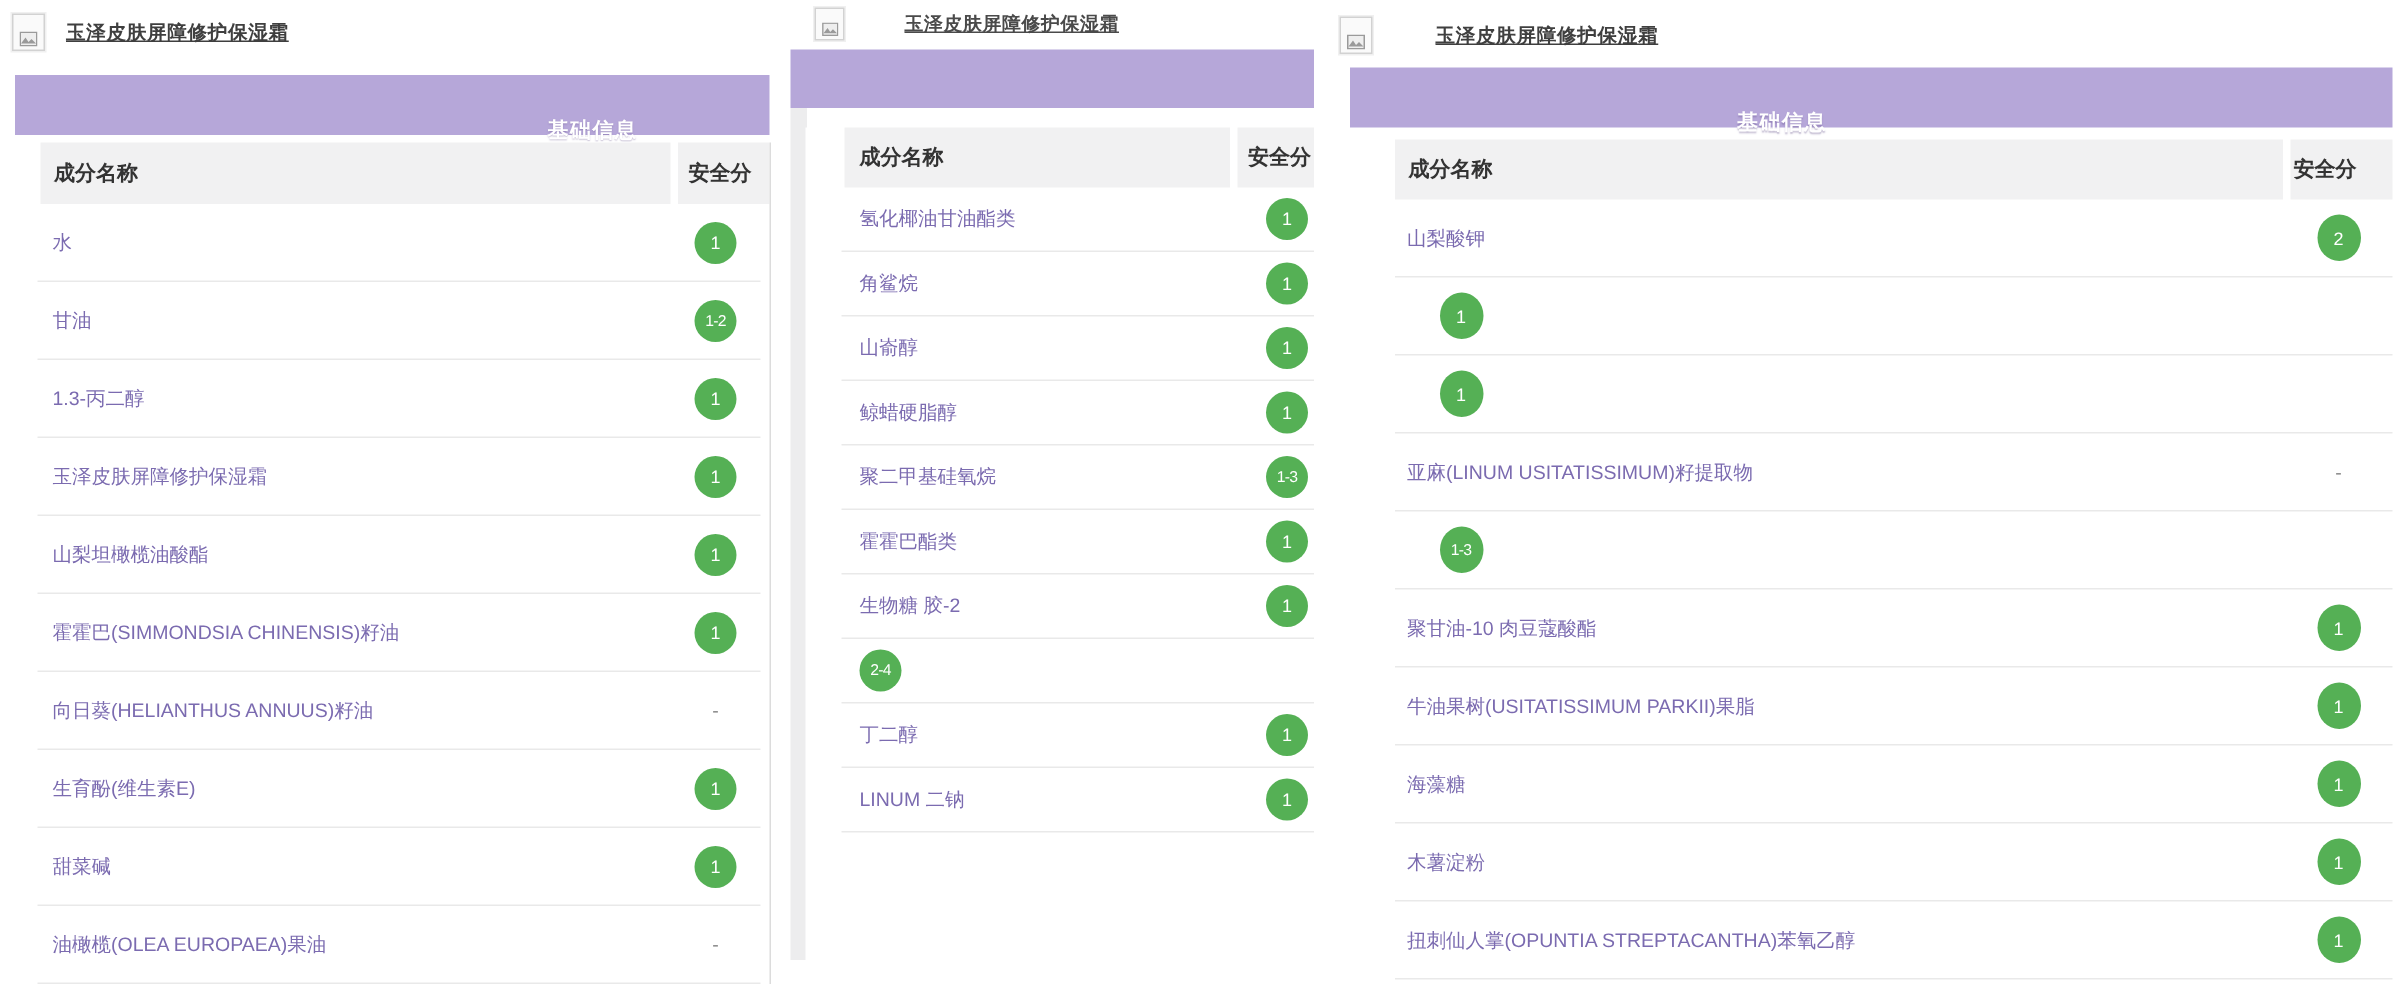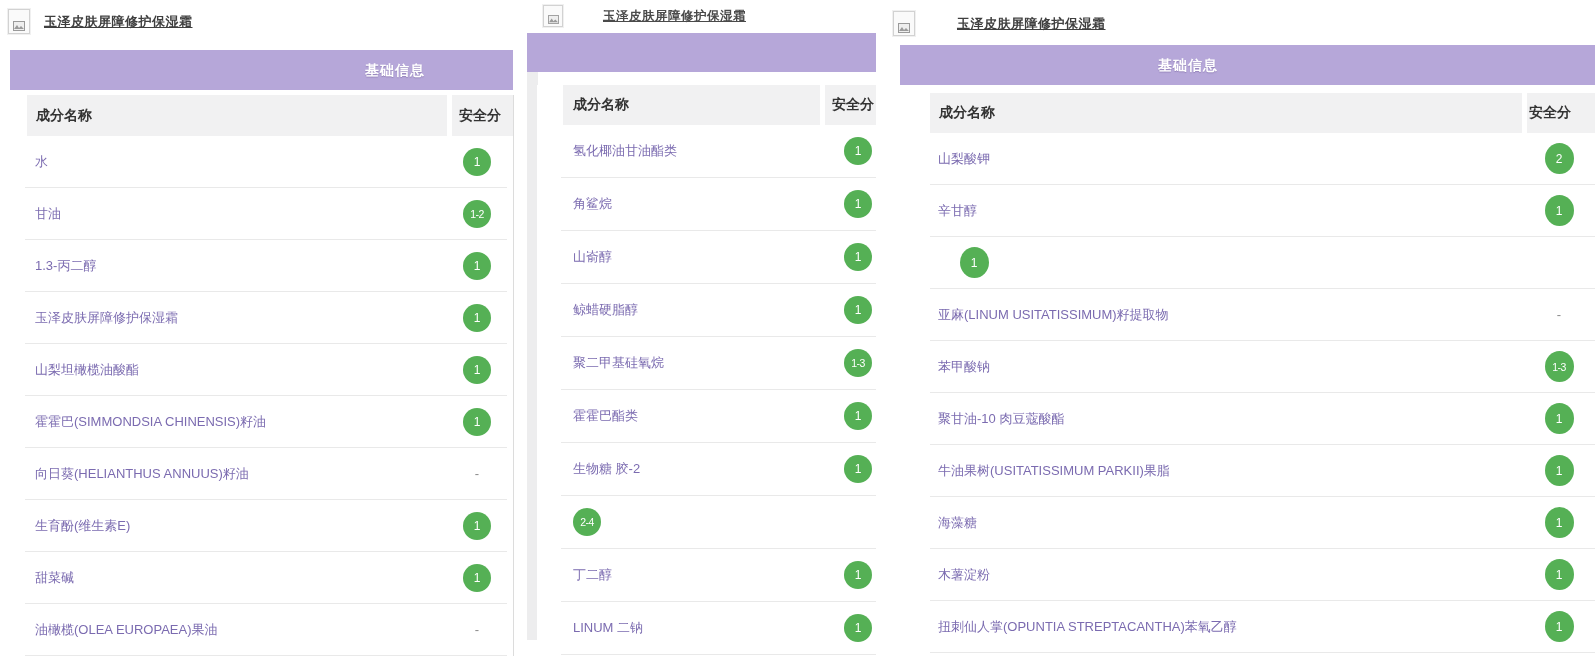--- a/index.html
+++ b/index.html
@@ -36,21 +36,21 @@
   .p1 .ptitle{margin-left:14px;}
   .p2 .ptitle{margin-left:40px;font-size:12.5px;color:#4a4a4a;}
   .p3 .ptitle{margin-left:42px;}
 
   
   .band{position:absolute;background:var(--band);}
   .p1 .band{left:10px;right:0;top:50px;height:40px;}
   .p2 .band{left:7px;right:0;top:33px;height:39px;}
   .p3 .band{left:20px;right:0;top:45px;height:40px;}
   .band .label{
-    position:absolute;top:0;line-height:40px;color:#ffffff;font-size:14px;font-weight:bold;
+    position:absolute;top:16px;line-height:40px;color:#ffffff;font-size:14px;font-weight:bold;
     letter-spacing:1px;text-shadow:0 1px 1px rgba(90,70,130,.35);white-space:nowrap;
   }
   .p1 .band .label{left:355px;}
   .p2 .band .label{left:170px;line-height:39px;}
   .p3 .band .label{left:258px;}
 
   
   .greystrip{position:absolute;background:#ededee;}
   .p2 .greystrip{left:7px;top:72px;width:11px;height:568px;}
 
@@ -74,21 +74,21 @@
   .p1 .th.score{width:61px;padding-right:12px;}
   .p2 .th.score{width:51px;padding-right:2px;}
   .p3 .th.score{width:68px;padding-right:24px;}
 
   .rows{display:block;}
   .p1 .rows{margin:0 6px 0 15px;}
   .p2 .rows{margin:0 0 0 24px;}
   .p3 .rows{margin:0 0 0 18px;}
   .row{display:flex;align-items:center;border-bottom:1px solid #e9e9e9;}
   .p1 .row{height:52px;padding-left:10px;}
-  .p2 .row{height:53px;padding-left:12px;padding-right:4px;gap:16px;}
+  .p2 .row{height:43px;padding-left:12px;padding-right:4px;gap:16px;}
   .p3 .row{height:52px;padding-left:8px;}
   .ing{flex:1;color:var(--link);font-size:13px;white-space:nowrap;overflow:hidden;cursor:pointer;}
   .score-cell{display:flex;align-items:center;justify-content:center;flex:0 0 auto;}
   .p1 .score-cell{width:60px;}
   .p2 .score-cell{width:28px;}
   .p3 .score-cell{width:72px;}
   .badge{
     width:28px;height:28px;border-radius:50%;background:var(--green);
     color:#fff;font-size:12px;display:flex;align-items:center;justify-content:center;
     flex:0 0 auto;
@@ -286,38 +286,36 @@
       <div class="th score">安全分</div>
     </div>
     <div class="rows">
         <div class="row">
           <span class="ing">山梨酸钾</span>
           <span class="score-cell">
             <span class="badge">2</span>
           </span>
         </div>
         <div class="row">
-          <span class="ing">辛甘醇</span>
           <span class="score-cell">
             <span class="badge">1</span>
           </span>
         </div>
         <div class="row">
           <span class="score-cell">
             <span class="badge">1</span>
           </span>
         </div>
         <div class="row">
           <span class="ing">亚麻(LINUM USITATISSIMUM)籽提取物</span>
           <span class="score-cell">
             <span class="dash">-</span>
           </span>
         </div>
         <div class="row">
-          <span class="ing">苯甲酸钠</span>
           <span class="score-cell">
             <span class="badge wide">1-3</span>
           </span>
         </div>
         <div class="row">
           <span class="ing">聚甘油-10 肉豆蔻酸酯</span>
           <span class="score-cell">
             <span class="badge">1</span>
           </span>
         </div>

